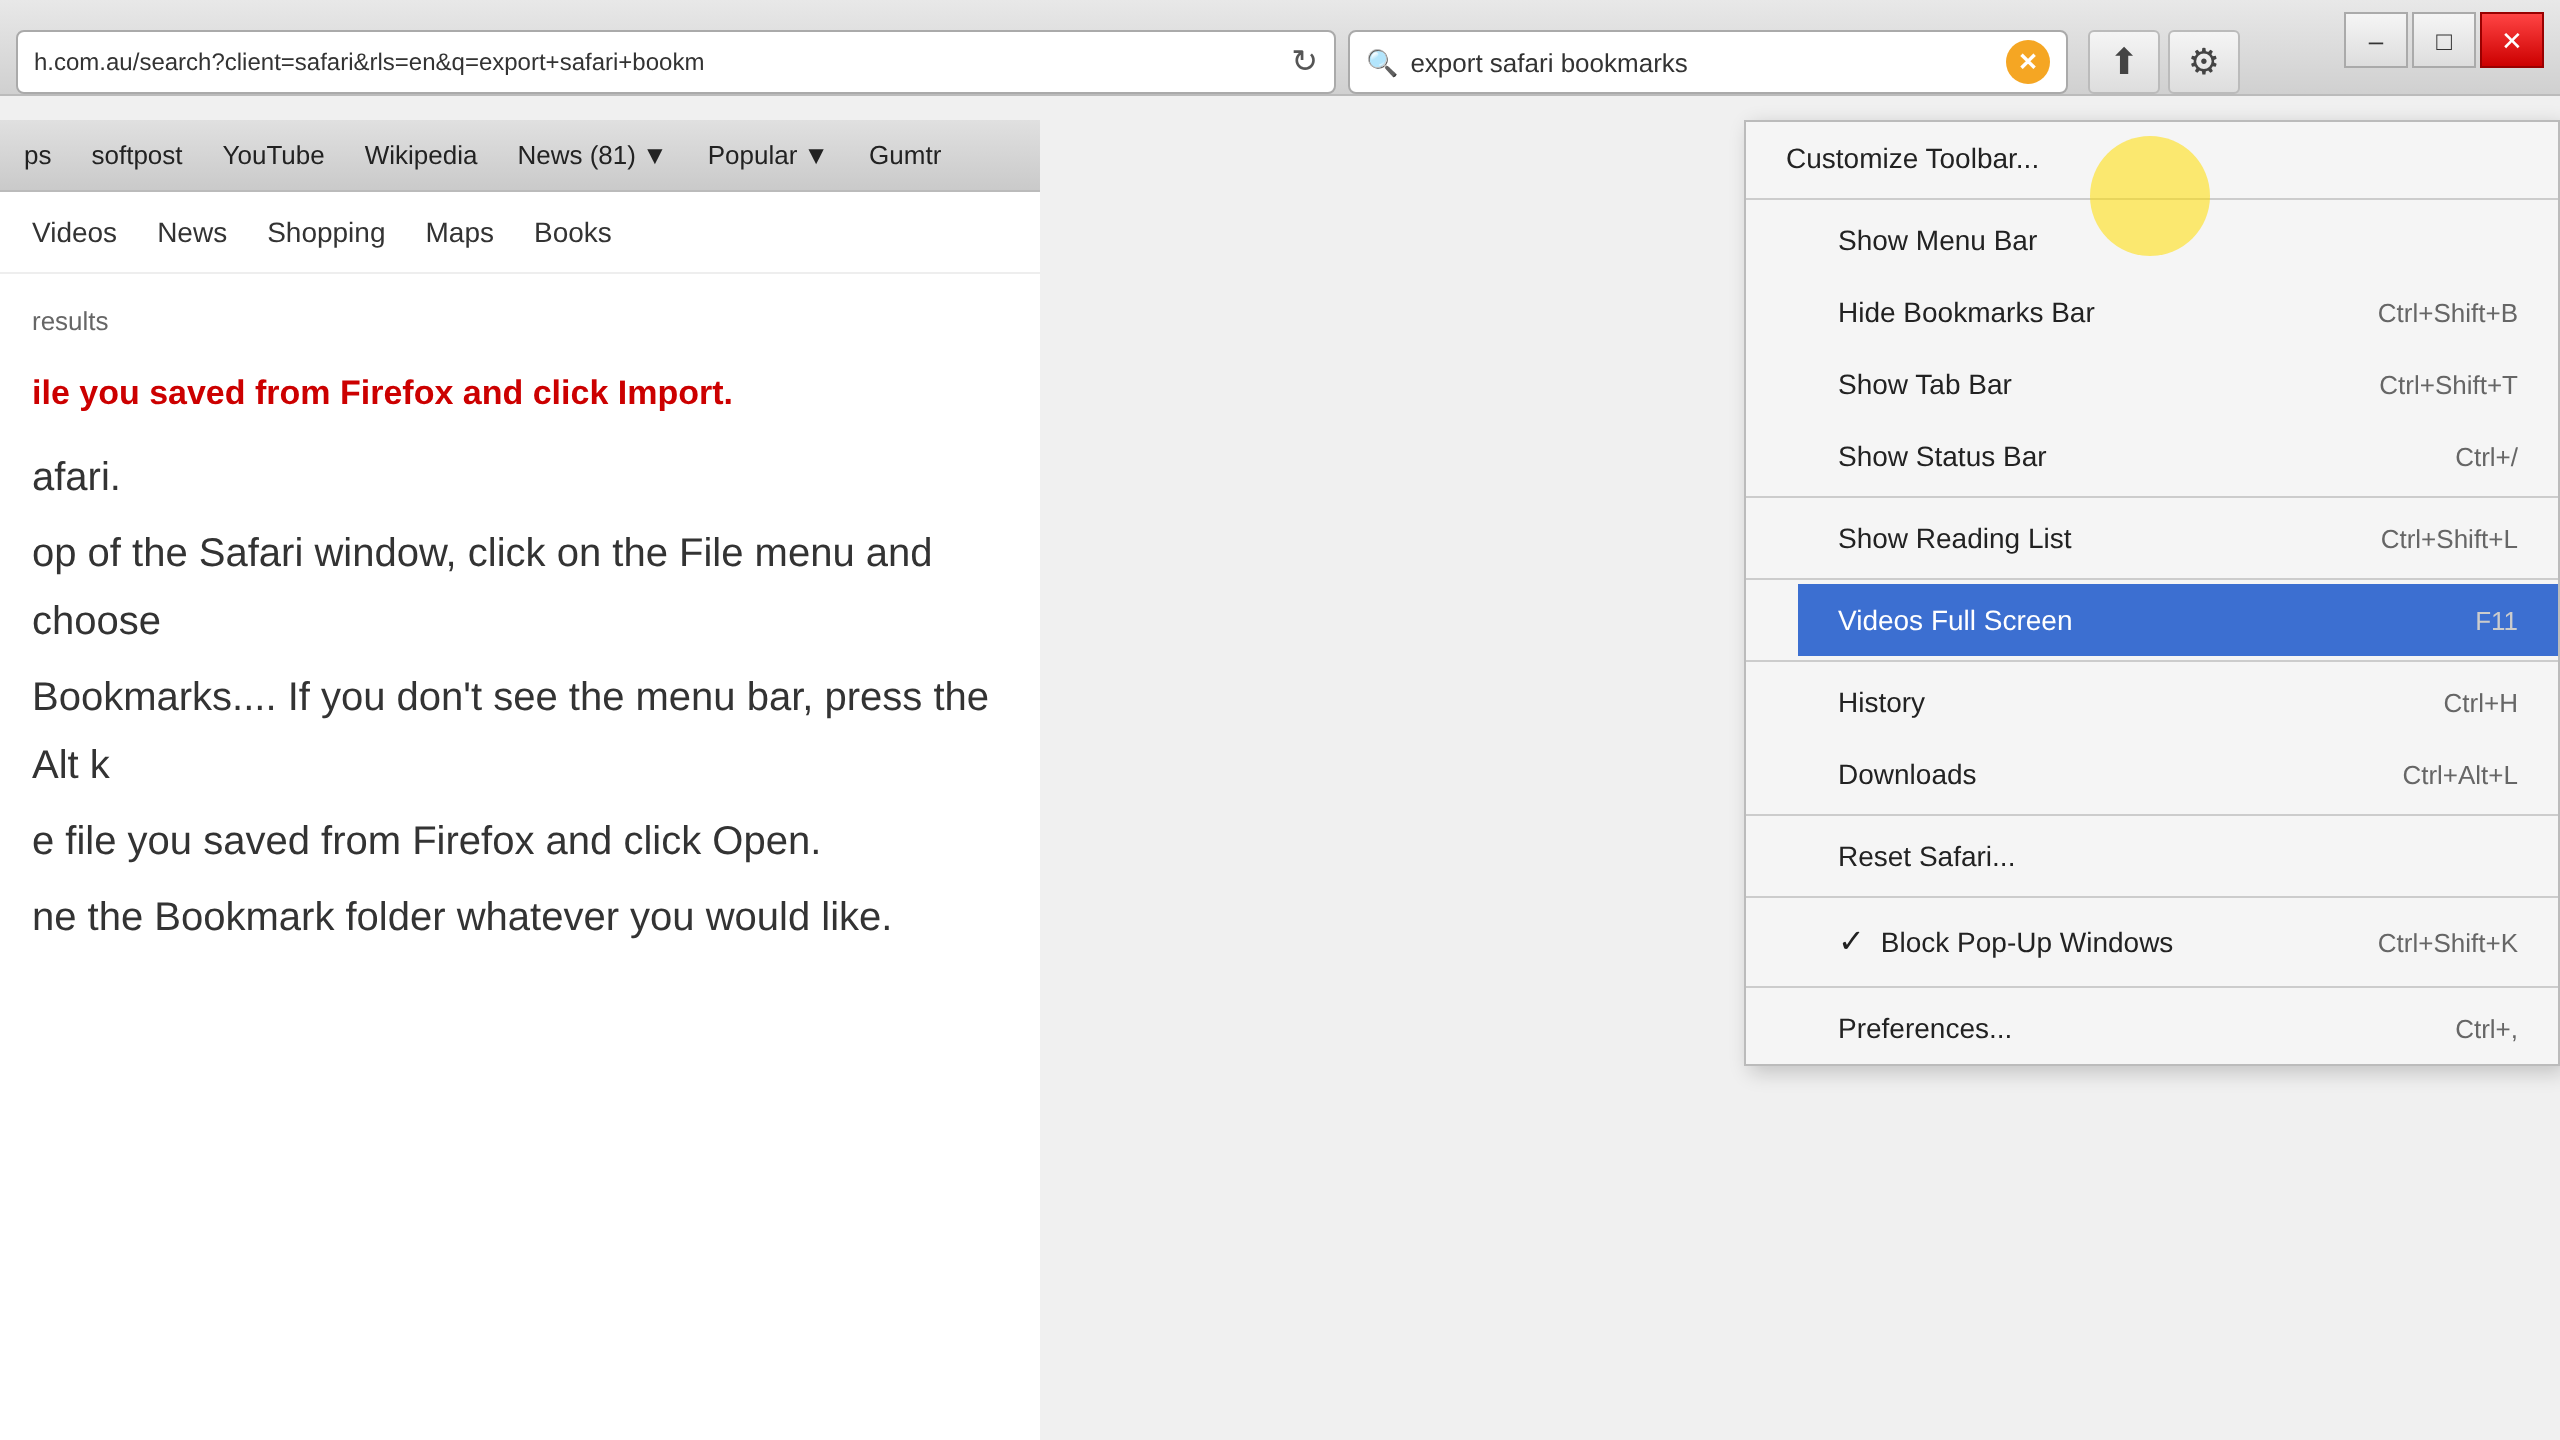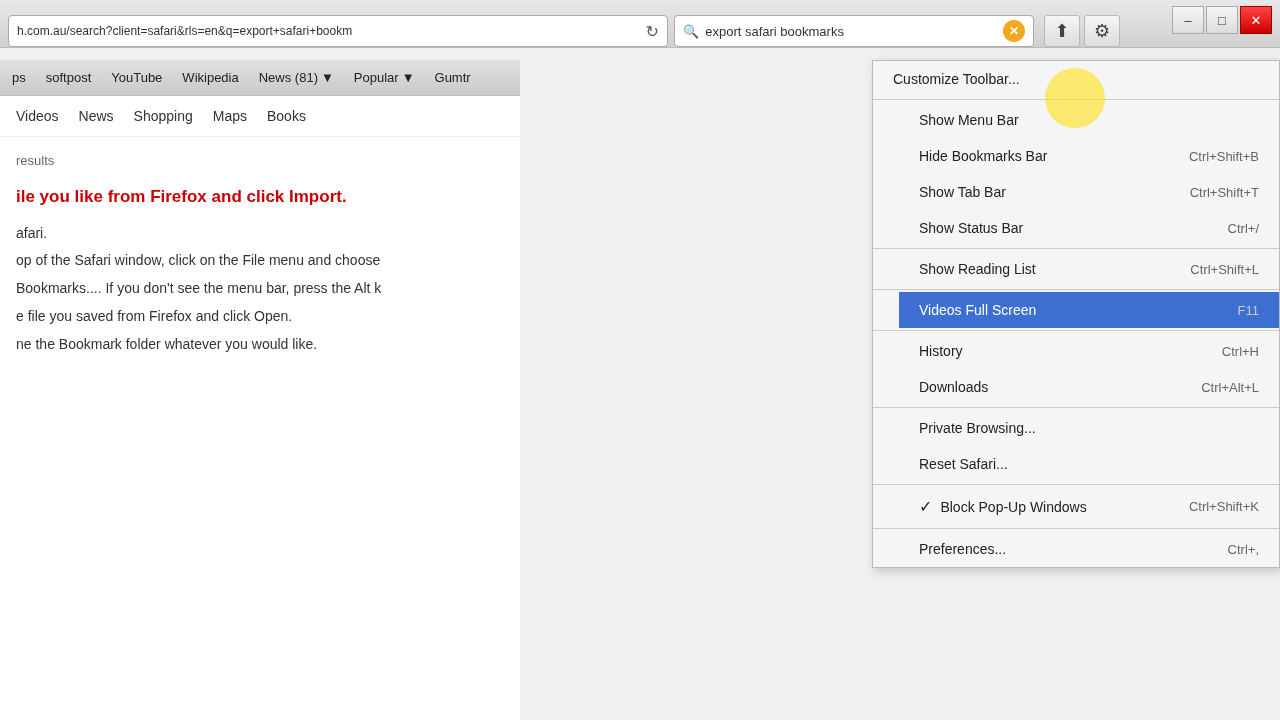--- a/index.html
+++ b/index.html
@@ -224,21 +224,21 @@
       font-weight: bold;
       color: #222;
       line-height: 1.5;
       margin-bottom: 12px;
     }
     .result-snippet span {
       color: #cc0000;
     }
 
     .result-text {
-      font-size: 14px;
+      font-size: 20px;
       color: #333;
       line-height: 1.7;
     }
     .result-text p {
       margin-bottom: 4px;
     }
 
     
     .dropdown-menu {
       position: absolute;
@@ -352,21 +352,21 @@
     <span class="search-tab">Maps</span>
     <span class="search-tab">Books</span>
   </div>
 
   <div class="search-results-text">
     <span>results</span>
   </div>
 
   <div class="result-body">
     <div class="result-snippet">
-      <span>ile you like from Firefox and click Import.</span>
+      <span>ile you saved from Firefox and click Import.</span>
     </div>
     <div class="result-text">
       <p>afari.</p>
       <p>op of the Safari window, click on the File menu and choose</p>
       <p>Bookmarks.... If you don't see the menu bar, press the Alt k</p>
       <p>e file you saved from Firefox and click Open.</p>
       <p>ne the Bookmark folder whatever you would like.</p>
     </div>
   </div>
 </div>
@@ -415,24 +415,20 @@
     <span>History</span>
     <span class="shortcut">Ctrl+H</span>
   </div>
 
   <div class="menu-item">
     <span>Downloads</span>
     <span class="shortcut">Ctrl+Alt+L</span>
   </div>
   <div class="menu-separator"></div>
 
-  <div class="menu-item">
-    <span>Private Browsing...</span>
-    <span class="shortcut"></span>
-  </div>
 
   <div class="menu-item">
     <span>Reset Safari...</span>
     <span class="shortcut"></span>
   </div>
   <div class="menu-separator"></div>
 
   <div class="menu-item">
     <span class="label-with-check">
       <span class="check-mark">✓</span>

